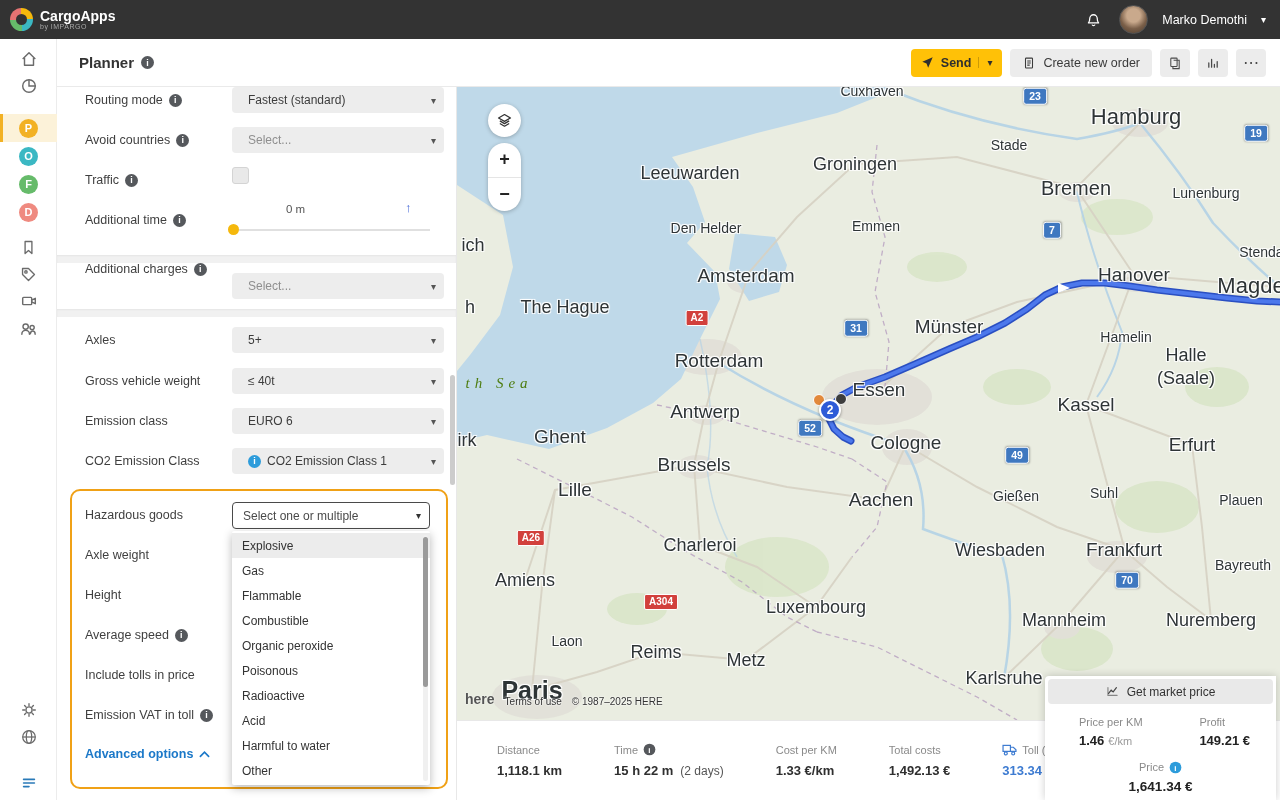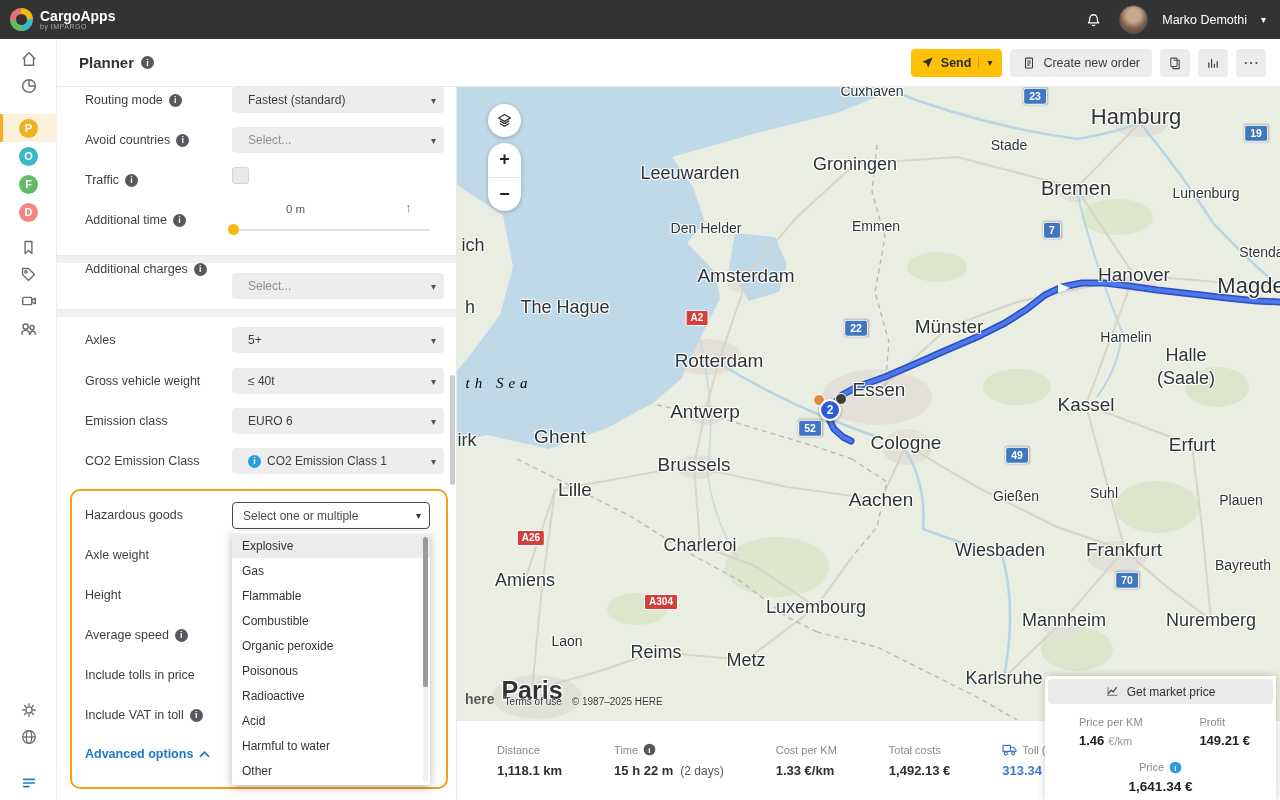--- a/index.html
+++ b/index.html
@@ -60,21 +60,21 @@
   .menu-option.highlighted { background:#ececec; }
   .menu-scroll-track { position:absolute; right:2px; top:4px; bottom:4px; width:5px; background:#f0f0f0; border-radius:3px; }
   .menu-scroll-thumb { position:absolute; right:2px; top:6px; width:5px; height:150px; background:#9a9a9a; border-radius:3px; cursor:pointer; }
   .advanced-link { position:absolute; left:28px; top:660px; display:flex; align-items:center; gap:6px; font-size:12.5px; font-weight:bold; color:#1B78C8; cursor:pointer; z-index:6; }
   .panel-scroll-thumb { position:absolute; right:1px; top:288px; width:5px; height:110px; background:#cccccc; border-radius:3px; cursor:pointer; }
 
   
   .map { position:absolute; left:457px; top:87px; width:823px; height:633px; background:#EAEDE1; overflow:hidden; z-index:10; cursor:grab; }
   .map svg.base { position:absolute; left:0; top:0; }
   .city { position:absolute; transform:translate(-50%,-50%); color:#2e3436; white-space:nowrap; z-index:3; text-shadow:-1px -1px 0 rgba(255,255,255,.85),1px -1px 0 rgba(255,255,255,.85),-1px 1px 0 rgba(255,255,255,.85),1px 1px 0 rgba(255,255,255,.85),0 0 3px #fff; }
-  .city.water { color:#000000; font-family:"Liberation Serif",serif; font-style:italic; letter-spacing:5px; text-shadow:none; }
+  .city.water { color:#4d7c0f; font-family:"Liberation Serif",serif; font-style:italic; letter-spacing:5px; text-shadow:none; }
   .city.bold { font-weight:bold; }
   .badge { position:absolute; transform:translate(-50%,-50%); z-index:4; font-weight:bold; color:#fff; border-radius:3px; line-height:1; }
   .badge-blue { background:#3F78C0; border:1.5px solid #fff; font-size:10.5px; padding:2px 5px; box-shadow:0 0 2px rgba(0,0,0,.3); }
   .badge-red { background:#D2403C; border:1px solid #fff; font-size:10px; padding:2px 4px; border-radius:2px; }
   .marker-cluster { position:absolute; left:373px; top:323px; transform:translate(-50%,-50%); width:22px; height:22px; border-radius:50%; background:#2E5BD7; border:2px solid #fff; box-shadow:0 1px 3px rgba(0,0,0,.4); color:#fff; font-size:12px; font-weight:bold; display:flex; align-items:center; justify-content:center; z-index:6; cursor:pointer; }
   .marker-dot { position:absolute; transform:translate(-50%,-50%); width:12px; height:12px; border-radius:50%; border:1.5px solid #fff; z-index:5; }
   .map-ctl-circle { position:absolute; left:31px; top:17px; width:33px; height:33px; border-radius:50%; background:#fff; box-shadow:0 1px 4px rgba(0,0,0,.25); display:flex; align-items:center; justify-content:center; z-index:7; cursor:pointer; color:#333; }
   .map-ctl-pill { position:absolute; left:31px; top:56px; width:33px; height:68px; border-radius:17px; background:#fff; box-shadow:0 1px 4px rgba(0,0,0,.25); z-index:7; display:flex; flex-direction:column; }
   .zoom-btn { flex:1; display:flex; align-items:center; justify-content:center; font-size:18px; font-weight:bold; color:#222; cursor:pointer; }
   .zoom-btn:first-child { border-bottom:1px solid #e5e5e5; }
@@ -360,21 +360,21 @@
     <span>Height</span>
   </div>
   <div class="row-label" style="top:535px">
     <span>Average speed</span>
     <span class="info-dot">i</span>
   </div>
   <div class="row-label" style="top:575px">
     <span>Include tolls in price</span>
   </div>
   <div class="row-label" style="top:615px">
-    <span>Include VAT in toll</span>
+    <span>Emission VAT in toll</span>
     <span class="info-dot">i</span>
   </div>
 
   <div class="advanced-link">
     <span>Advanced options</span>
     <svg class="ic" width="11" height="8" viewBox="0 0 12 8">
         <path d="M1.5 6.5 L6 2 L10.5 6.5" fill="none" stroke="#1B78C8" stroke-width="1.8" stroke-linecap="round"></path>
       </svg>
   </div>
 
@@ -522,21 +522,21 @@
       <span class="city" style="left: 607px; top: 533px; font-size: 18px;">Mannheim</span>
       <span class="city" style="left: 754px; top: 533px; font-size: 18px;">Nuremberg</span>
       <span class="city" style="left: 110px; top: 554px; font-size: 14px;">Laon</span>
       <span class="city" style="left: 199px; top: 565px; font-size: 18px;">Reims</span>
       <span class="city" style="left: 289px; top: 573px; font-size: 18px;">Metz</span>
       <span class="city" style="left: 547px; top: 591px; font-size: 18px;">Karlsruhe</span>
       <span class="city bold" style="left: 75px; top: 603px; font-size: 25px;">Paris</span>
       <span class="badge badge-blue" style="left: 578px; top: 9px;">23</span>
       <span class="badge badge-blue" style="left: 799px; top: 46px;">19</span>
       <span class="badge badge-blue" style="left: 595px; top: 143px;">7</span>
-      <span class="badge badge-blue" style="left: 399px; top: 241px;">22</span>
+      <span class="badge badge-blue" style="left: 399px; top: 241px;">31</span>
       <span class="badge badge-blue" style="left: 353px; top: 341px;">52</span>
       <span class="badge badge-blue" style="left: 560px; top: 368px;">49</span>
       <span class="badge badge-blue" style="left: 670px; top: 493px;">70</span>
       <span class="badge badge-red" style="left: 240px; top: 231px;">A2</span>
       <span class="badge badge-red" style="left: 74px; top: 451px;">A26</span>
       <span class="badge badge-red" style="left: 204px; top: 515px;">A304</span>
     </div>
 
   <div class="marker-dot" style="left:362px; top:313px; background:#E2893B;"></div>
   <div class="marker-dot" style="left:384px; top:312px; background:#3d3d3d;"></div>

